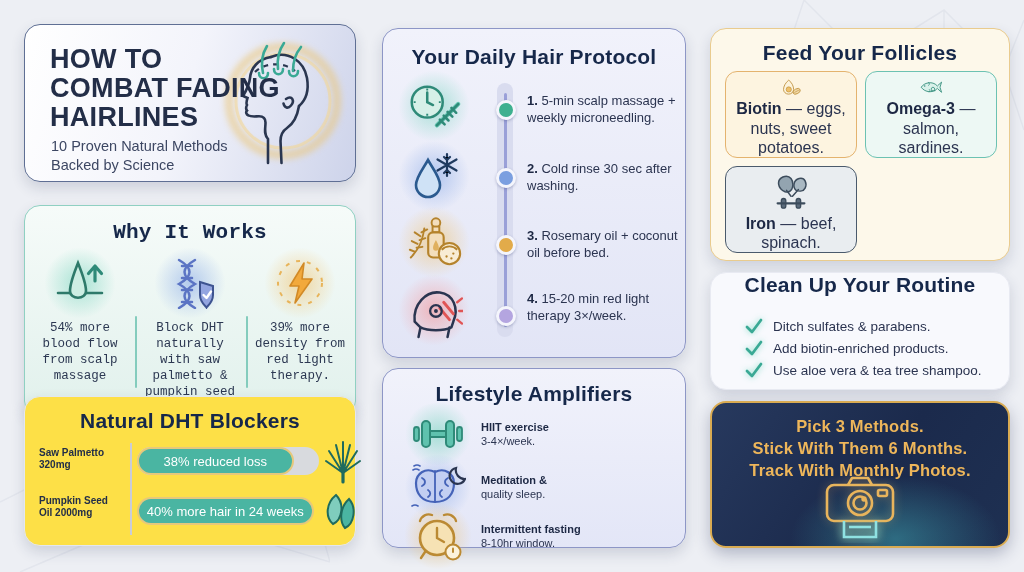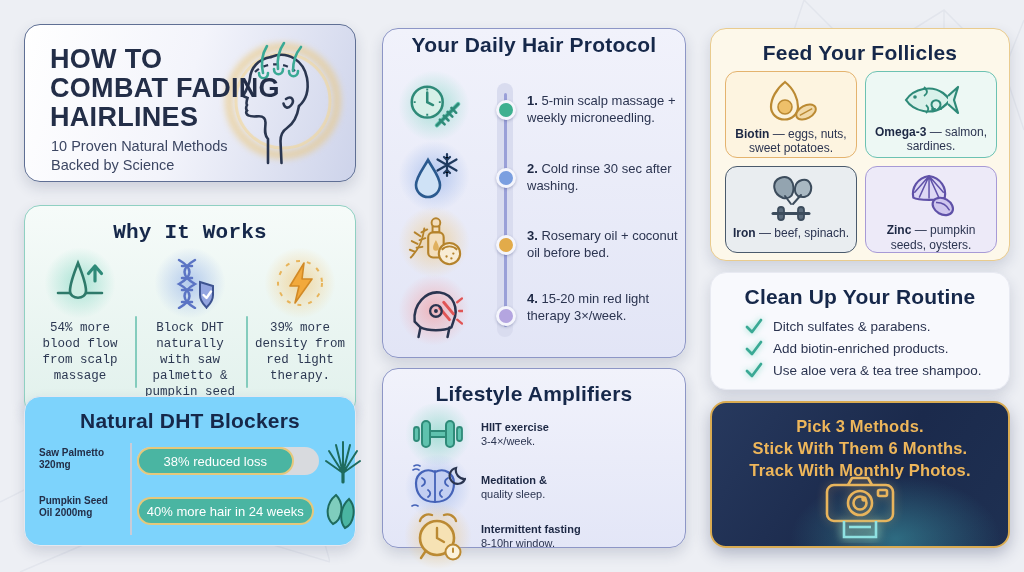--- a/index.html
+++ b/index.html
@@ -57,42 +57,42 @@
   .icon-glow::before{content:"";position:absolute;inset:-8px;border-radius:50%;}
   .glow-teal::before{background:radial-gradient(circle,rgba(110,210,185,.55),transparent 68%);}
   .glow-blue::before{background:radial-gradient(circle,rgba(130,165,230,.55),transparent 68%);}
   .glow-amber::before{background:radial-gradient(circle,rgba(240,195,110,.6),transparent 68%);}
   .glow-red::before{background:radial-gradient(circle,rgba(245,140,140,.55),transparent 68%);}
   .icon-glow svg{position:relative;}
 
   
   .dht-card{
     left:24px;top:396px;width:332px;height:150px;
-    background:#7dd3fc;border:1px solid #e4e7ef;
+    background:#fde047;border:1px solid #e4e7ef;
   }
   .dht-card h2{margin-top:12px;}
   .dht-label{position:absolute;left:14px;width:88px;font-size:10px;font-weight:bold;color:#232e48;line-height:1.18;}
   .dht-axis{position:absolute;left:105px;top:46px;width:1.5px;height:92px;background:#c9ccd8;}
   .dht-bar-track{
     position:absolute;left:112px;height:28px;width:182px;background:#d8dade;border-radius:15px;
   }
   .dht-bar-fill{
     height:100%;background:#4ab5a2;border:2px solid #e5c87c;border-radius:15px;
     box-sizing:border-box;display:flex;align-items:center;justify-content:center;
   }
   .dht-bar-fill span{color:#ffffff;font-size:13px;white-space:nowrap;}
   .dht-icon{position:absolute;left:297px;}
 
   
   .protocol-card{
     left:382px;top:28px;width:304px;height:330px;
     background:linear-gradient(180deg,#f1f2fb 0%,#e2e5f6 100%);
     border:1.5px solid #8d96c6;
   }
-  .protocol-card h2{margin-top:4px;}
+  .protocol-card h2{margin-top:16px;}
   .tl-track{position:absolute;left:114px;top:54px;width:16px;height:254px;background:#d9dcef;border-radius:9px;}
   .tl-line{position:absolute;left:121px;top:64px;width:3px;height:234px;background:#9aa0d8;border-radius:2px;}
   .tl-dot{
     position:absolute;left:113px;width:14px;height:14px;border-radius:50%;
     border:3px solid #f4f5fc;box-shadow:0 1px 3px rgba(60,70,120,.35);
   }
   .dot-teal{background:#3eb08f;} .dot-blue{background:#7b9fe0;}
   .dot-amber{background:#e2ab4a;} .dot-purple{background:#b4a5e0;}
   .step-icon{position:absolute;left:22px;}
   .step-text{
@@ -117,33 +117,33 @@
     left:710px;top:28px;width:300px;height:233px;
     background:#fdf8ea;border:1.5px solid #e9cb8e;
   }
   .feed-card h2{margin-top:12px;}
   .feed-grid{position:absolute;left:14px;top:42px;width:272px;display:grid;
     grid-template-columns:132px 132px;grid-auto-rows:87px;gap:8px;}
   .feed-mini{
     border-radius:12px;display:flex;flex-direction:column;align-items:center;
     padding-top:7px;box-sizing:border-box;border:1.5px solid;
   }
-  .feed-mini .ft{font-size:12px;line-height:1.2;text-align:center;color:#2b3450;margin-top:4px;width:120px;}
+  .feed-mini .ft{font-size:16px;line-height:1.2;text-align:center;color:#2b3450;margin-top:4px;width:120px;}
   .feed-mini .ft b{color:#1d2844;}
   .mini-biotin{background:#fdf4e0;border-color:#e4b36e;}
   .mini-omega{background:#edf8f4;border-color:#6cc2b2;}
   .mini-iron{background:#e9edf0;border-color:#4a5a6c;}
   .mini-zinc{background:#edeaf8;border-color:#a79ad6;}
 
   
   .clean-card{
     left:710px;top:272px;width:300px;height:118px;
     background:#f8f9fd;border:1px solid #e8eaf2;
   }
-  .clean-card h2{margin-top:12px;font-size:21px;}
+  .clean-card h2{margin-top:0;font-size:21px;}
   .clean-list{position:absolute;left:34px;top:45px;}
   .clean-item{display:flex;align-items:center;margin-bottom:6px;}
   .clean-item svg{filter:drop-shadow(0 0 3px rgba(120,220,195,.9));}
   .clean-item span{margin-left:10px;font-size:13.5px;color:#2b3450;}
 
   
   .cta-card{
     left:710px;top:401px;width:300px;height:147px;
     background:
       radial-gradient(ellipse 150px 90px at 62% 95%, rgba(64,170,180,.5), transparent 70%),
@@ -438,31 +438,20 @@
         <svg width="52" height="48" viewBox="0 0 52 48">
           <path d="M18 24 C8 20 6 8 15 4 C25 0 30 9 28 18 C27 23 23 25 18 24 Z" fill="#93a4b0" stroke="#3c4c5c" stroke-width="2"></path>
           <path d="M33 22 C28 18 29 8 37 6 C45 4 48 13 45 19 C43 23 38 24 33 22 Z" fill="#a9b8c2" stroke="#3c4c5c" stroke-width="2"></path>
           <path d="M20 22 L26 30 M36 21 L28 30" fill="none" stroke="#3c4c5c" stroke-width="2" stroke-linecap="round"></path>
           <rect x="13" y="33" width="6" height="13" rx="3" fill="#5c6c7c" stroke="#3c4c5c" stroke-width="1.8"></rect>
           <rect x="33" y="33" width="6" height="13" rx="3" fill="#5c6c7c" stroke="#3c4c5c" stroke-width="1.8"></rect>
           <path d="M8 39.5 H44" stroke="#3c4c5c" stroke-width="3" stroke-linecap="round"></path>
         </svg>
         <div class="ft"><b>Iron</b><span> — beef, spinach.</span></div>
       </div>
-      <div class="feed-mini mini-zinc">
-        <svg width="52" height="46" viewBox="0 0 52 46">
-          <path d="M24 2 C12 4 6 14 8 24 C13 27 35 27 40 24 C42 14 36 4 24 2 Z" fill="#ddd8f4" stroke="#5f51a8" stroke-width="2.2"></path>
-          <path d="M24 2 L24 25 M24 2 L14 24 M24 2 L34 24 M24 2 L9 19 M24 2 L39 19" fill="none" stroke="#5f51a8" stroke-width="1.5"></path>
-          <g transform="rotate(30 38 33)">
-            <ellipse cx="38" cy="33" rx="11" ry="8" fill="#cfc6ee" stroke="#5f51a8" stroke-width="2.2"></ellipse>
-            <path d="M30 33 q8 -5 16 0" fill="none" stroke="#5f51a8" stroke-width="1.4"></path>
-          </g>
-        </svg>
-        <div class="ft"><b>Zinc</b><span> — pumpkin seeds, oysters.</span></div>
-      </div>
     </div>
   </section>
 
   <section class="card clean-card">
     <h2 class="card-title">Clean Up Your Routine</h2>
     <div class="clean-list">
       <div class="clean-item">
         <svg width="18" height="16" viewBox="0 0 18 16">
             <path d="M2 9 L7 14 L16 2" fill="none" stroke="#3aa995" stroke-width="2.8" stroke-linecap="round" stroke-linejoin="round"></path>
           </svg>

